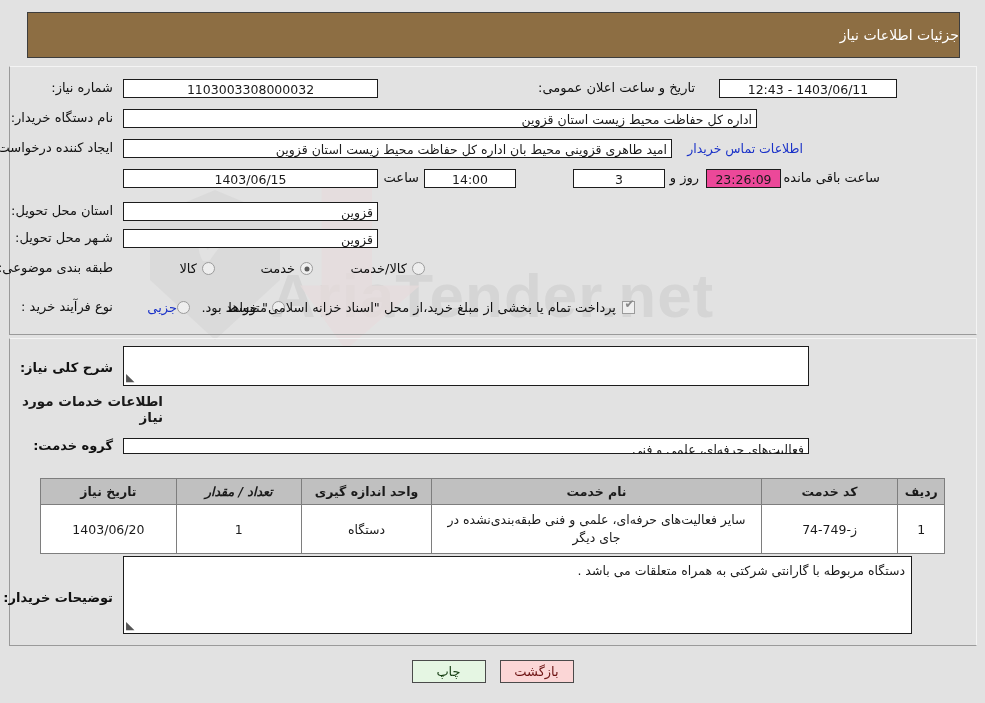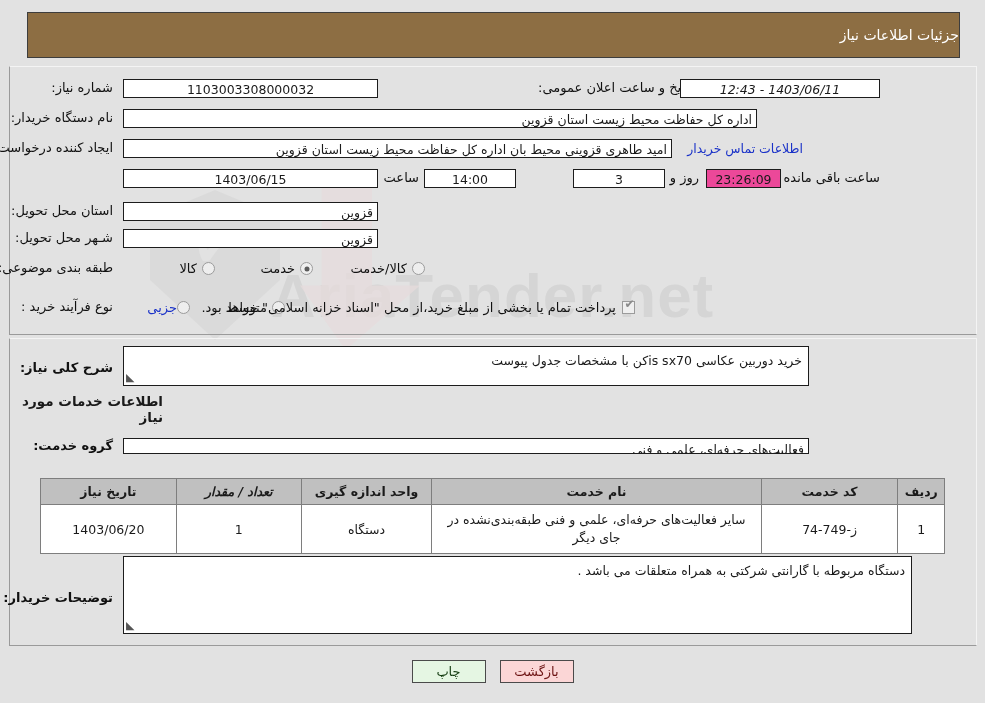--- a/index.html
+++ b/index.html
@@ -153,21 +153,21 @@
   <div class="panel panel-top"></div>
 
   <div class="row" style="right:872px;top:80px;">
     <span class="lbl">شماره نیاز:</span>
   </div>
   <div class="fld ctr" style="position:absolute;right:607px;top:79px;width:255px;z-index:3;">1103003308000032</div>
 
   <div class="row" style="right:290px;top:80px;">
     <span class="lbl">تاریخ و ساعت اعلان عمومی:</span>
   </div>
-  <div class="fld ctr" style="position:absolute;right:105px;top:79px;width:200px;z-index:3;font-style:italic;">1403/06/11 - 12:43</div>
+  <div class="fld ctr" style="position:absolute;right:88px;top:79px;width:178px;z-index:3;">1403/06/11 - 12:43</div>
 
   <div class="row" style="right:872px;top:110px;">
     <span class="lbl">نام دستگاه خریدار:</span>
   </div>
   <div class="fld rt" style="position:absolute;right:228px;top:109px;width:634px;z-index:3;">اداره کل حفاظت محیط زیست استان قزوین</div>
 
   <div class="row" style="right:872px;top:140px;">
     <span class="lbl">ایجاد کننده درخواست:</span>
   </div>
   <div class="fld rt" style="position:absolute;right:313px;top:139px;width:549px;z-index:3;">امید طاهری قزوینی محیط بان اداره کل حفاظت محیط زیست استان قزوین</div>
@@ -230,21 +230,20 @@
     <span class="chk on"></span>
     <span class="lbl">پرداخت تمام یا بخشی از مبلغ خرید،از محل "اسناد خزانه اسلامی" خواهد بود.</span>
   </div>
 
   <div class="panel panel-mid"></div>
 
   <div class="row" style="right:872px;top:360px;">
     <span class="lbl lbl-b">شرح کلی نیاز:</span>
   </div>
   <div class="ta" style="position:absolute;right:176px;top:346px;width:686px;height:40px;z-index:3;">
-    <span>خرید دوربین عکاسی is sx70کن با مشخصات جدول پیوست</span>
     <span class="grip">◢</span>
   </div>
 
   <div class="sec-h" style="right:822px;top:393px;">اطلاعات خدمات مورد نیاز</div>
 
   <div class="row" style="right:872px;top:438px;">
     <span class="lbl lbl-b">گروه خدمت:</span>
   </div>
   <div class="fld rt" style="position:absolute;right:176px;top:438px;width:686px;height:16px;line-height:22px;z-index:3;">فعالیت‌های حرفه‌ای، علمی و فنی</div>
 

